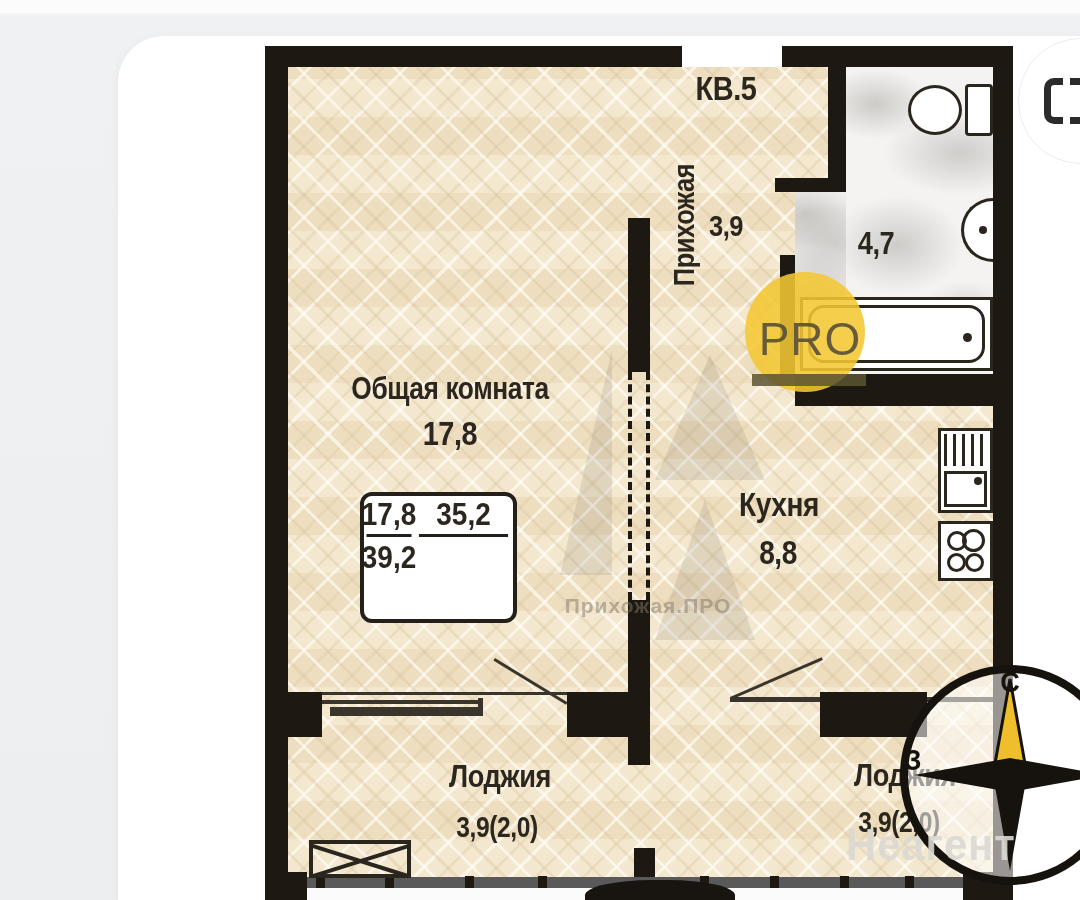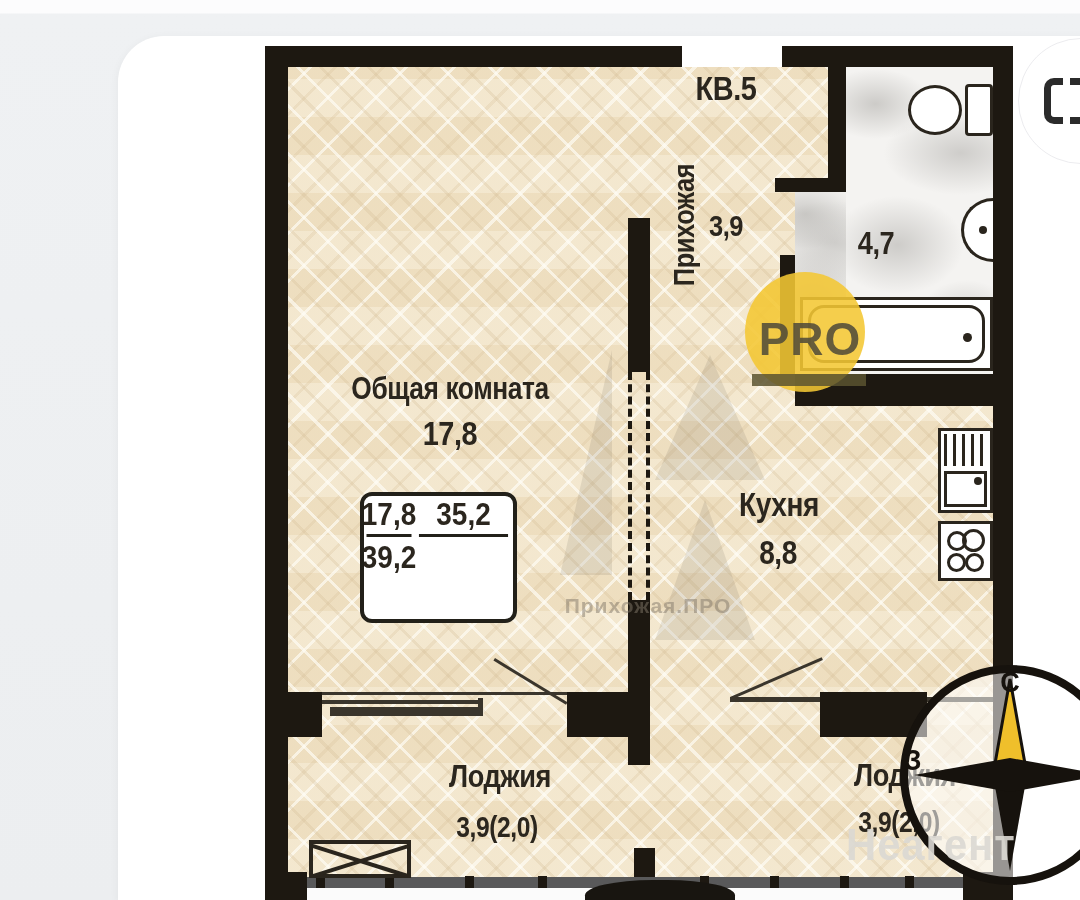--- a/index.html
+++ b/index.html
@@ -47,21 +47,21 @@
   .itable .typecell{grid-row:1/4;display:flex;align-items:center;justify-content:center;
           border-right:3px solid #222019;font-weight:700;font-size:31px;color:#2b261e;}
   .itable .vcell{display:flex;align-items:center;justify-content:center;
           border-bottom:3px solid #222019;font-weight:700;font-size:31px;color:#2b261e;
           transform:scaleX(.9);}
   .itable .vcell.last{border-bottom:none;}
   
   .pro-circle{position:absolute;left:480px;top:226px;width:120px;height:120px;border-radius:50%;
               background:#f4c733;opacity:.88;}
   .pro-text{position:absolute;left:545px;top:293px;transform:translate(-50%,-50%);
-            font-weight:700;font-size:46px;color:#4e4939;opacity:.85;letter-spacing:1px;}
+            font-weight:400;font-size:46px;color:#4e4939;opacity:.85;letter-spacing:1px;}
   .pro-bar{position:absolute;left:487px;top:328px;width:114px;height:12px;background:#5a5430;opacity:.85;}
   .portal-text{position:absolute;left:383px;top:560px;transform:translate(-50%,-50%);
                font-size:21px;font-weight:700;color:rgba(130,120,105,.5);letter-spacing:1px;}
   .agency{position:absolute;left:846px;top:820px;font-weight:700;font-size:44px;
           color:rgba(218,216,211,.9);letter-spacing:1px;z-index:40;transform:scaleX(.95);transform-origin:left top;}
   .agency-sub{position:absolute;left:847px;top:898px;font-size:12px;font-weight:700;
           color:rgba(218,216,211,.95);letter-spacing:4.5px;z-index:40;white-space:nowrap;}
   
   .compass{position:absolute;left:635px;top:619px;width:220px;height:220px;border-radius:50%;
            border:8px solid #16120d;background:rgba(255,255,255,.55);box-sizing:border-box;z-index:30;}

